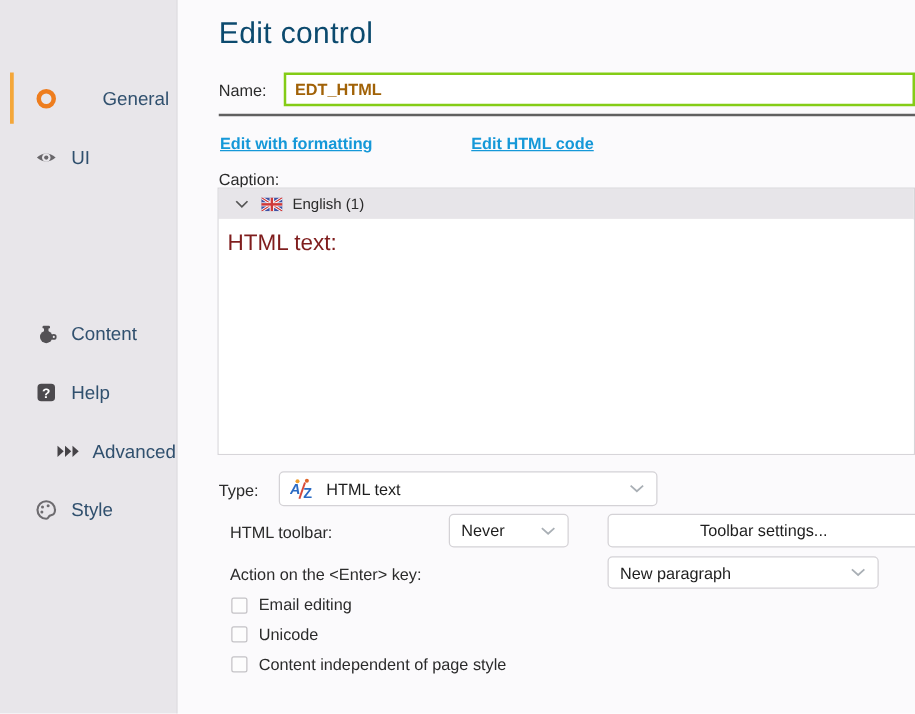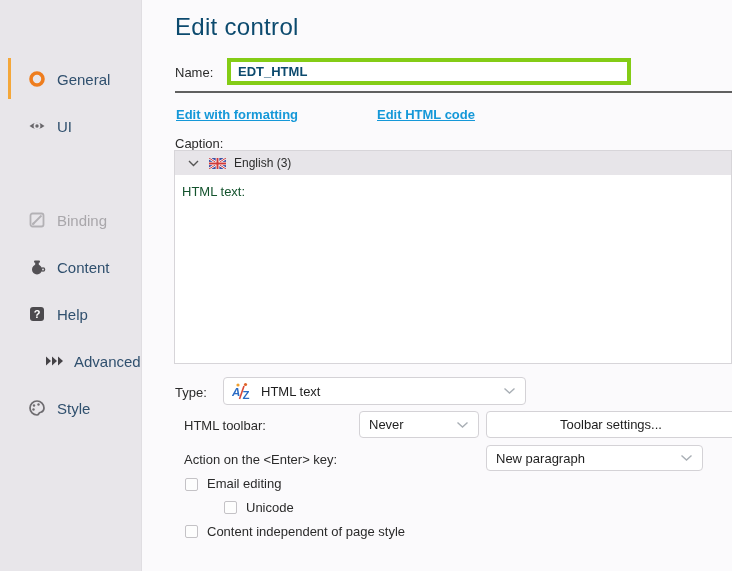--- a/index.html
+++ b/index.html
@@ -10,34 +10,34 @@
   .sidebar{position:absolute;left:0;top:0;width:141px;height:571px;background:#e8e6ea;border-right:1px solid #e0dee2;}
   .accent-bar{position:absolute;left:8px;top:58px;width:3px;height:41px;background:#f4a73a;}
   .side-item{position:absolute;left:0;width:141px;height:30px;display:flex;align-items:center;padding-left:27px;box-sizing:border-box;cursor:pointer;}
   .side-item .icn{width:20px;height:20px;display:flex;align-items:center;justify-content:center;margin-right:10px;flex:0 0 20px;}
   .side-item .lbl{font-size:15px;color:#30506e;white-space:nowrap;}
   .side-item.disabled .lbl{color:#a9a7ab;}
 
   
   .title{position:absolute;left:175px;top:13px;font-size:24px;font-weight:300;color:#0c4a6e;letter-spacing:.3px;}
   .f-label{position:absolute;font-size:13px;color:#2b2b2b;white-space:nowrap;}
-  .name-input{position:absolute;left:227px;top:58px;width:404px;height:27px;box-sizing:border-box;
-    border:4px solid #84cc16;background:#fff;font-family:"Liberation Sans",sans-serif;
-    font-size:13px;font-weight:600;color:#0c4a6e;padding:0 7px;outline:none;}
+  .name-input{position:absolute;left:227px;top:58px;width:505px;height:27px;box-sizing:border-box;
+    border:2px solid #84cc16;background:#fff;font-family:"Liberation Sans",sans-serif;
+    font-size:13px;font-weight:600;color:#a16207;padding:0 7px;outline:none;}
   .name-underline{position:absolute;left:175px;top:91px;width:557px;height:2px;background:#606060;}
   .link{position:absolute;top:107px;font-size:13px;font-weight:600;color:#1598d8;text-decoration:underline;cursor:pointer;white-space:nowrap;}
 
   
   .caption-panel{position:absolute;left:174px;top:150px;width:558px;height:214px;background:#fff;border:1px solid #d7d5d9;box-sizing:border-box;}
   .caption-header{position:absolute;left:0;top:0;right:0;height:24px;background:#e7e5e9;border-bottom:1px solid #d7d5d9;display:flex;align-items:center;cursor:pointer;}
   .caption-header .chev{margin:0 10px 0 13px;display:flex;}
   .caption-header .flag{margin-right:8px;display:flex;}
   .caption-header .lang{font-size:12px;color:#2b2b2b;}
   .caption-body{position:absolute;left:0;top:24px;right:0;bottom:0;background:#fff;}
-  .caption-text{position:absolute;left:7px;top:9px;font-size:13px;color:#14532d;}
+  .caption-text{position:absolute;left:7px;top:9px;font-size:18px;color:#7f1d1d;}
 
   
   .combo{position:absolute;box-sizing:border-box;background:#fff;border:1px solid #d4d2d6;border-radius:4px;
     display:flex;align-items:center;font-size:13px;color:#1e1e1e;cursor:pointer;}
   .combo .value{flex:1;padding-left:9px;white-space:nowrap;overflow:hidden;}
   .combo .dd-chev{margin-right:9px;display:flex;flex:0 0 auto;}
   .btn{position:absolute;box-sizing:border-box;background:#fff;border:1px solid #d4d2d6;border-radius:4px;
     display:flex;align-items:center;justify-content:center;font-size:13px;color:#1e1e1e;cursor:pointer;}
   .az{margin-left:8px;flex:0 0 20px;display:flex;}
 
@@ -46,51 +46,41 @@
   .check-row .clbl{margin-left:9px;font-size:13px;color:#2b2b2b;white-space:nowrap;}
 </style>
 </head>
 <body>
 
 <div class="page">
 
   <div class="sidebar">
     <div class="accent-bar"></div>
 
-    <div class="side-item" style="top:64px;">
+    <div class="side-item" style="top:64px;gap:25px;">
       <span class="icn">
         <svg width="18" height="18">
             <circle cx="9" cy="9" r="6" fill="none" stroke="#ee7d1e" stroke-width="3.6"></circle>
           </svg>
       </span>
       <span class="lbl">General</span>
     </div>
 
     <div class="side-item" style="top:111px;">
       <span class="icn">
         <svg width="18" height="18">
             <path d="M1.5 9 Q9 2.5 16.5 9 Q9 15.5 1.5 9 Z" fill="#69676b"></path>
             <circle cx="9" cy="9" r="3.4" fill="#e8e6ea"></circle>
             <circle cx="9" cy="9" r="1.7" fill="#69676b"></circle>
           </svg>
       </span>
       <span class="lbl">UI</span>
     </div>
 
 
-    <div class="side-item disabled" style="top:205px;">
-      <span class="icn">
-        <svg width="18" height="18">
-            <rect x="2.5" y="2.5" width="13" height="13" rx="2" fill="none" stroke="#b3b1b5" stroke-width="1.8"></rect>
-            <path d="M4.5 13.5 L13.5 4.5" stroke="#b3b1b5" stroke-width="1.8"></path>
-            <path d="M4 14 L7 13 L5 11 Z" fill="#b3b1b5"></path>
-          </svg>
-      </span>
-      <span class="lbl">Binding</span>
-    </div>
 
     <div class="side-item" style="top:252px;">
       <span class="icn">
         <svg width="18" height="18">
             <circle cx="9" cy="11.5" r="5" fill="#535155"></circle>
             <rect x="7.2" y="3.5" width="3.6" height="5" fill="#535155"></rect>
             <rect x="6" y="2.5" width="6" height="2.2" rx="1" fill="#535155"></rect>
             <circle cx="15" cy="11.5" r="1.6" fill="none" stroke="#535155" stroke-width="1.4"></circle>
           </svg>
       </span>
@@ -152,21 +142,21 @@
         <svg width="17" height="11" viewBox="0 0 17 11">
             <rect width="17" height="11" fill="#3f51a3"></rect>
             <path d="M0 0 L17 11 M17 0 L0 11" stroke="#fff" stroke-width="2.4"></path>
             <path d="M0 0 L17 11 M17 0 L0 11" stroke="#cf3a3a" stroke-width="1"></path>
             <rect x="6.7" width="3.6" height="11" fill="#fff"></rect>
             <rect y="3.9" width="17" height="3.2" fill="#fff"></rect>
             <rect x="7.5" width="2" height="11" fill="#cf3a3a"></rect>
             <rect y="4.5" width="17" height="2" fill="#cf3a3a"></rect>
           </svg>
       </span>
-      <span class="lang">English (3)</span>
+      <span class="lang">English (1)</span>
     </div>
     <div class="caption-body">
       <div class="caption-text">HTML text:</div>
     </div>
   </div>
 
   <div class="f-label" style="left:175px;top:385px;">Type:</div>
   <div class="combo" style="left:223px;top:377px;width:303px;height:28px;">
     <span class="az">
       <svg width="20" height="18">
@@ -179,21 +169,21 @@
     </span>
     <span class="value">HTML text</span>
     <span class="dd-chev">
       <svg width="13" height="8">
           <path d="M1.5 1.5 L6.5 6 L11.5 1.5" fill="none" stroke="#a9afb5" stroke-width="1.4"></path>
         </svg>
     </span>
   </div>
 
   <div class="f-label" style="left:184px;top:418px;">HTML toolbar:</div>
-  <div class="combo" style="left:359px;top:411px;width:120px;height:27px;">
+  <div class="combo" style="left:359px;top:411px;width:96px;height:27px;">
     <span class="value">Never</span>
     <span class="dd-chev">
       <svg width="13" height="8">
           <path d="M1.5 1.5 L6.5 6 L11.5 1.5" fill="none" stroke="#a9afb5" stroke-width="1.4"></path>
         </svg>
     </span>
   </div>
   <div class="btn" style="left:486px;top:411px;width:250px;height:27px;">Toolbar settings...</div>
 
   <div class="f-label" style="left:184px;top:452px;">Action on the &lt;Enter&gt; key:</div>
@@ -203,21 +193,21 @@
       <svg width="13" height="8">
           <path d="M1.5 1.5 L6.5 6 L11.5 1.5" fill="none" stroke="#a9afb5" stroke-width="1.4"></path>
         </svg>
     </span>
   </div>
 
   <div class="check-row" style="top:476px;align-items:flex-end;">
     <span class="checkbox"></span>
     <span class="clbl">Email editing</span>
   </div>
-  <div class="check-row" style="top:500px;margin-left:39px;">
+  <div class="check-row" style="top:500px;">
     <span class="checkbox"></span>
     <span class="clbl">Unicode</span>
   </div>
   <div class="check-row" style="top:524px;">
     <span class="checkbox"></span>
     <span class="clbl">Content independent of page style</span>
   </div>
 
 </div>
 

